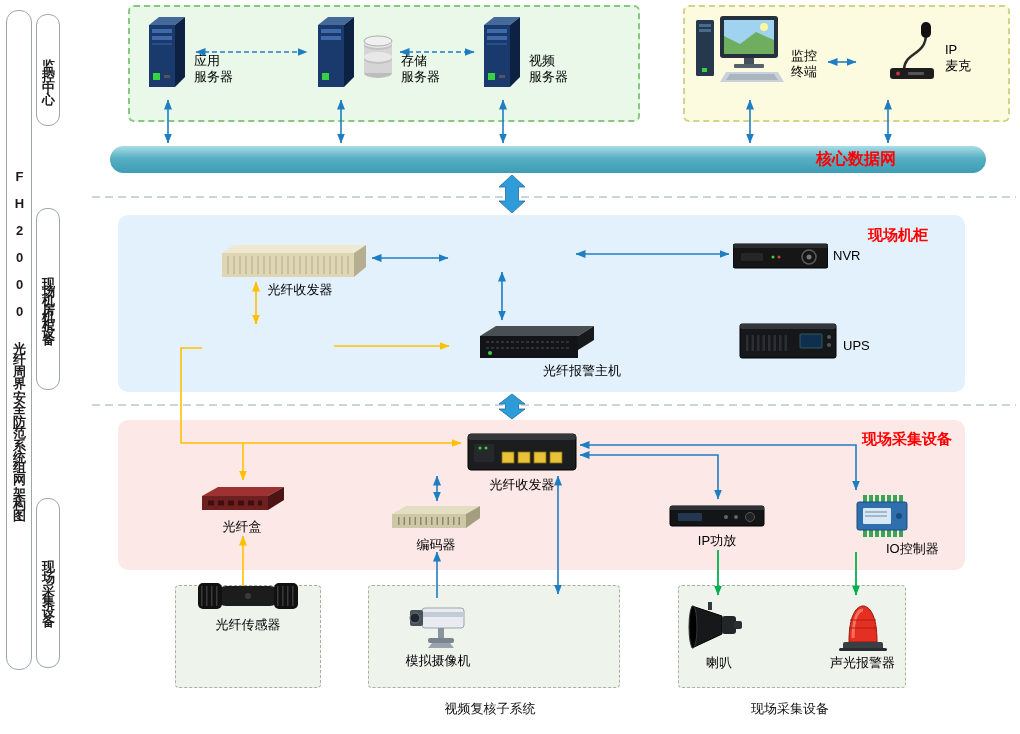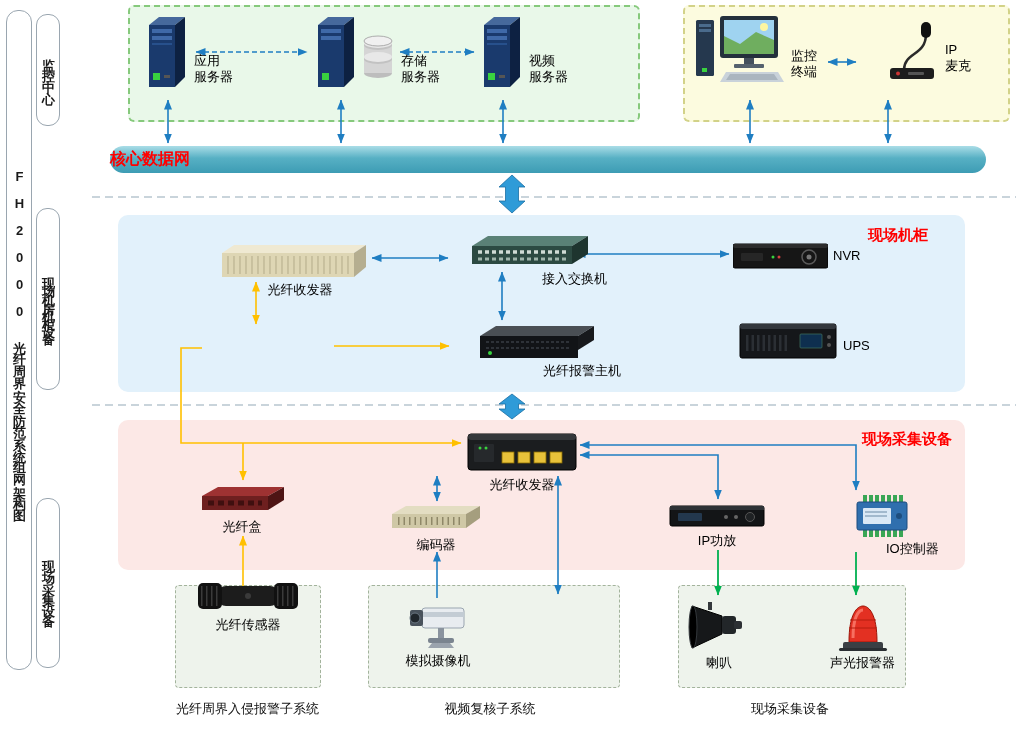--- a/index.html
+++ b/index.html
@@ -16,21 +16,21 @@
   #sect-2{left:36px;top:208px;height:182px;letter-spacing:8px}
   #sect-3{left:36px;top:498px;height:170px;letter-spacing:11px}
   
   .zone{position:absolute;z-index:1}
   #server-box{left:128px;top:5px;width:512px;height:117px;background:#e9f8e9;
               border:2px dashed #86c97c;border-radius:6px}
   #terminal-box{left:683px;top:5px;width:327px;height:117px;background:#fcfbdf;
                 border:2px dashed #d2d288;border-radius:6px}
   #core-bar{left:110px;top:146px;width:876px;height:27px;border-radius:14px;z-index:4;
             background:linear-gradient(180deg,#aadde7 0%,#57b0c4 45%,#3d9cb4 100%);
-            display:flex;align-items:center;justify-content:flex-start;padding-right:90px;
+            display:flex;align-items:center;justify-content:flex-end;padding-right:90px;
             font-size:16px;font-weight:bold;color:#f00;position:absolute}
   #cabinet-box{left:118px;top:215px;width:847px;height:177px;background:#e2f1fb;border-radius:10px}
   #outdoor-box{left:118px;top:420px;width:847px;height:150px;background:#fce8e6;border-radius:10px}
   .sub-box{position:absolute;background:#eef3ec;border:1.5px dashed #a3b39c;border-radius:4px;z-index:1}
   #sub-fiber{left:175px;top:585px;width:146px;height:103px}
   #sub-video{left:368px;top:585px;width:252px;height:103px}
   #sub-linkage{left:678px;top:585px;width:228px;height:103px}
   
   .zone-label{position:absolute;color:#f00;font-weight:bold;font-size:15px;z-index:11}
   #cabinet-zone-label{left:868px;top:226px}
@@ -208,30 +208,20 @@
   <div class="node" style="left:218px;top:243px">
     <svg width="150" height="36">
       <polygon points="4,10 136,10 148,2 16,2" fill="#efe9d2"></polygon>
       <polygon points="136,10 148,2 148,24 136,34" fill="#b5ae90"></polygon>
       <rect x="4" y="10" width="132" height="24" fill="#ded6b4"></rect>
       <path d="M10 13V31M16 13V31M22 13V31M28 13V31M34 13V31M40 13V31M46 13V31M52 13V31M58 13V31M64 13V31M70 13V31M76 13V31M82 13V31M88 13V31M94 13V31M100 13V31M106 13V31M112 13V31M118 13V31M124 13V31M130 13V31" stroke="#b3ab89" stroke-width="1"></path>
     </svg>
     <div class="lbl" style="margin-left:14px">光纤收发器</div>
   </div>
 
-  <div class="node" style="left:452px;top:234px">
-    <svg width="120" height="34">
-      <polygon points="2,12 102,12 118,2 18,2" fill="#5a8176"></polygon>
-      <polygon points="102,12 118,2 118,20 102,30" fill="#1e352f"></polygon>
-      <rect x="2" y="12" width="100" height="18" fill="#2c4a42"></rect>
-      <line x1="8" y1="18" x2="96" y2="18" stroke="#cfdbd5" stroke-width="3.5" stroke-dasharray="4 3"></line>
-      <line x1="8" y1="25" x2="96" y2="25" stroke="#9fb5ac" stroke-width="3" stroke-dasharray="4 3"></line>
-    </svg>
-    <div class="lbl" style="margin-left:90px">接入交换机</div>
-  </div>
 
   <div class="node row" style="left:733px;top:240px">
     <svg width="95" height="32">
       <rect x="0" y="4" width="95" height="24" rx="2" fill="#161616" stroke="#000"></rect>
       <rect x="0" y="4" width="95" height="4" rx="2" fill="#2c2c2c"></rect>
       <circle cx="76" cy="17" r="7" fill="none" stroke="#5a5a5a" stroke-width="1.5"></circle>
       <circle cx="76" cy="17" r="2.5" fill="#777"></circle>
       <rect x="8" y="13" width="22" height="8" rx="1" fill="#262626"></rect>
       <circle cx="40" cy="17" r="1.5" fill="#39d23f"></circle>
         <circle cx="46" cy="17" r="1.5" fill="#d23f3f"></circle>
@@ -368,17 +358,16 @@
       <path d="M12,44 C12,16 20,8 26,8 C32,8 40,16 40,44 Z" fill="#e33022" stroke="#9c1408"></path>
       <path d="M16,40 C16,20 21,12 26,12" stroke="#ff8a7a" stroke-width="3" fill="none" opacity="0.7"></path>
       <line x1="13" y1="22" x2="39" y2="22" stroke="#b51c0e"></line>
       <line x1="12" y1="30" x2="40" y2="30" stroke="#b51c0e"></line>
       <rect x="6" y="44" width="40" height="8" rx="2" fill="#3a3f44"></rect>
       <rect x="2" y="50" width="48" height="3" rx="1.5" fill="#2a2e32"></rect>
     </svg>
     <div class="lbl">声光报警器</div>
   </div>
 
-  <div class="subsys" style="left:150px;top:700px;width:195px">光纤周界入侵报警子系统</div>
   <div class="subsys" style="left:408px;top:700px;width:164px">视频复核子系统</div>
   <div class="subsys" style="left:708px;top:700px;width:164px">现场采集设备</div>
 
 </div>
 
 </body></html>

